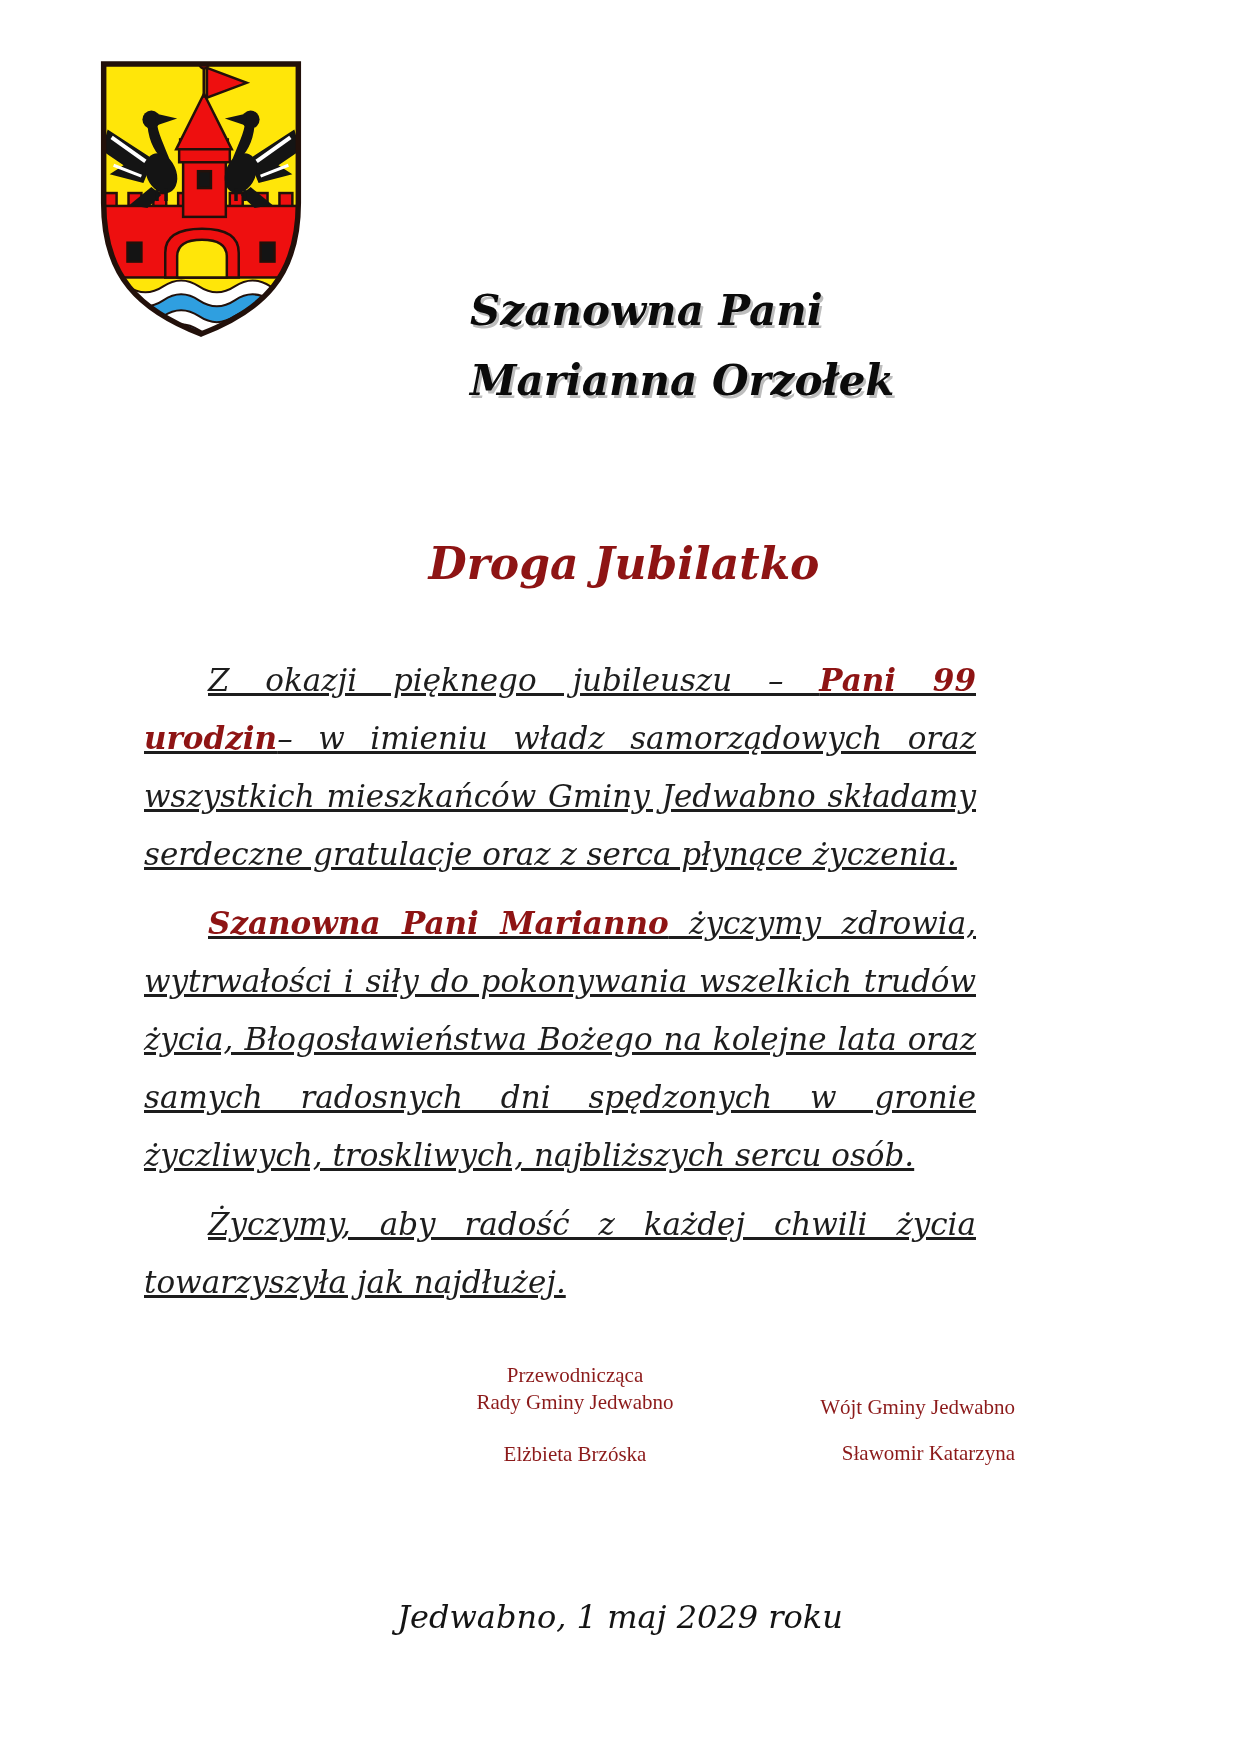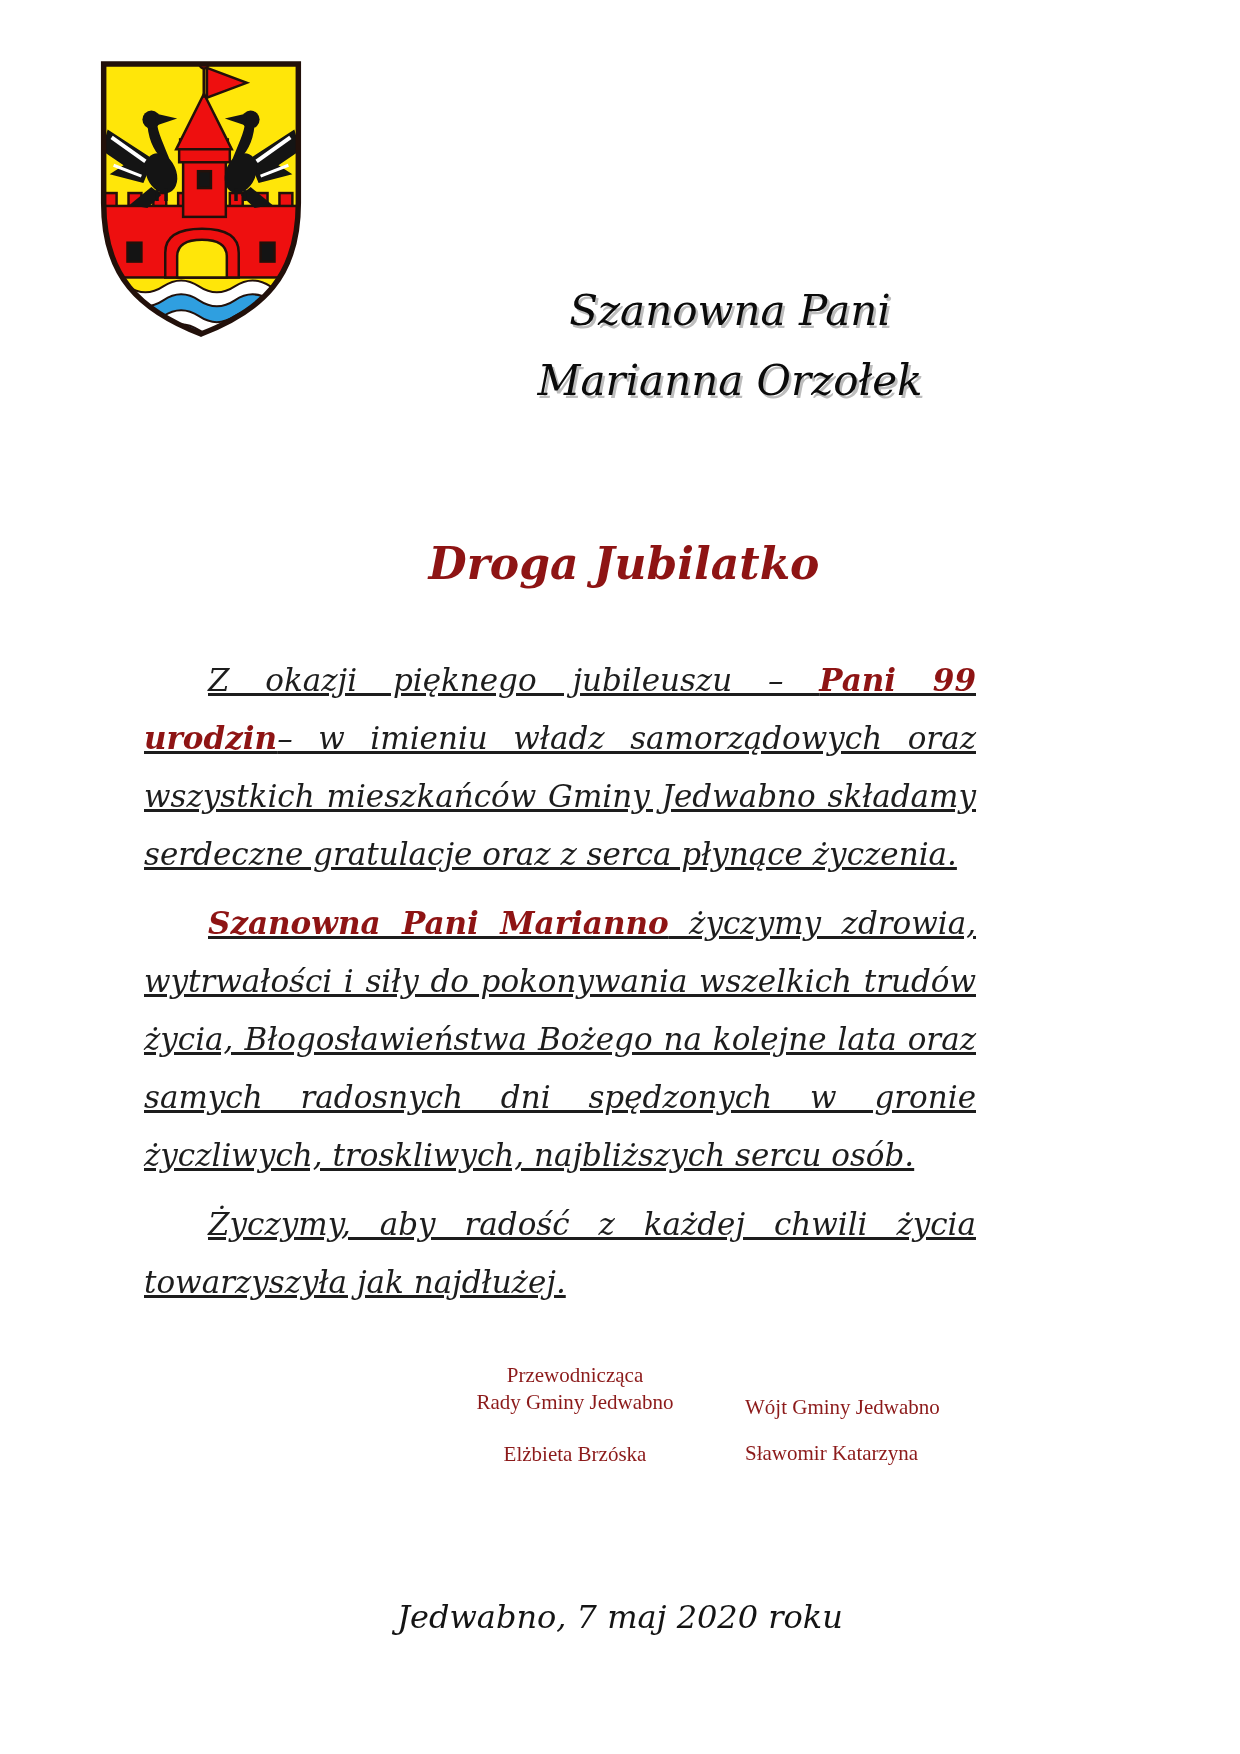--- a/index.html
+++ b/index.html
@@ -13,21 +13,21 @@
   }
   html,body{margin:0;padding:0;background:#e8e8e8;}
   .page{
     position:relative;width:1240px;height:1754px;margin:0 auto;
     background:#ffffff;overflow:hidden;
     font-family:"DejaVu Serif", serif;
   }
   .crest{position:absolute;left:90px;top:56px;width:222px;height:288px;}
   .recipient{
     position:absolute;left:470px;top:276px;width:520px;
-    text-align:center;font-weight:normal;font-style:italic;
+    text-align:left;font-weight:bold;font-style:italic;
     font-size:42px;line-height:70px;color:#0b0b0b;
     text-shadow:2.5px 2.5px 0 #bdbdbd;
     white-space:nowrap;
   }
   .heading{
     position:absolute;left:4px;top:538px;width:100%;
     text-align:center;font-weight:bold;font-style:italic;
     font-size:44px;color:var(--accent);
   }
   .body-text{
@@ -38,21 +38,21 @@
   .body-text p{margin:11px;text-indent:64px;text-decoration:underline;}
   .hl{color:var(--accent);font-weight:bold;}
   .sig{
     position:absolute;
     font-family:"Liberation Serif", serif;
     font-weight:normal;font-size:21px;line-height:27px;
     color:var(--sig);
   }
   .sig-left{left:143px;top:1384px;width:300px;text-align:left;}
   .sig-mid{left:425px;top:1362px;width:300px;text-align:center;}
-  .sig-right{left:745px;top:1394px;width:270px;text-align:left;}
+  .sig-right{left:745px;top:1394px;width:270px;text-align:right;}
   .sig .name-left{margin-top:23px;}
   .sig .name-mid{margin-top:25px;}
   .sig .name-right{margin-top:19px;}
   .dateline{
     position:absolute;left:0;top:1598px;width:100%;
     text-align:center;font-style:italic;font-size:32px;color:#141414;
   }
 </style>
 </head>
 <body>
@@ -147,15 +147,15 @@
     <div>Przewodnicząca</div>
     <div>Rady Gminy Jedwabno</div>
     <div class="name-mid">Elżbieta Brzóska</div>
   </div>
 
   <div class="sig sig-right">
     <div>Wójt Gminy Jedwabno</div>
     <div class="name-right">Sławomir Katarzyna</div>
   </div>
 
-  <div class="dateline">Jedwabno, 7 maj 2020 roku</div>
+  <div class="dateline">Jedwabno, 1 maj 2029 roku</div>
 
 </div>
 
 </body></html>

